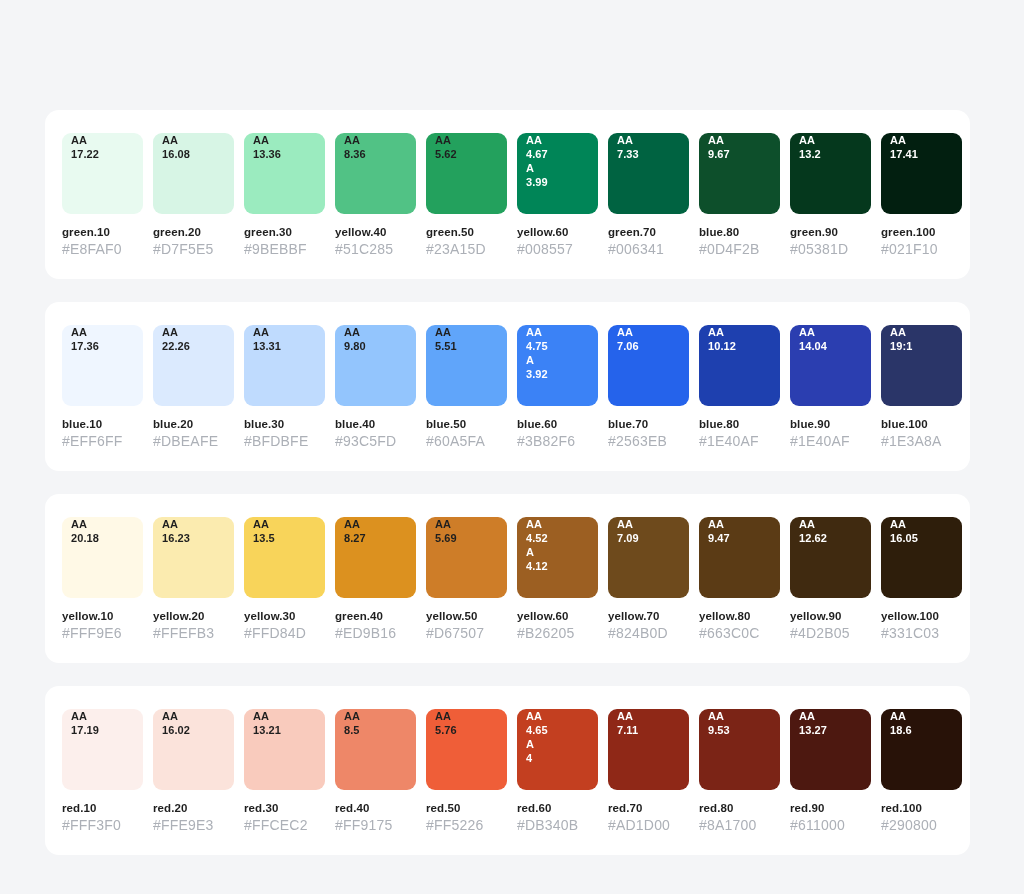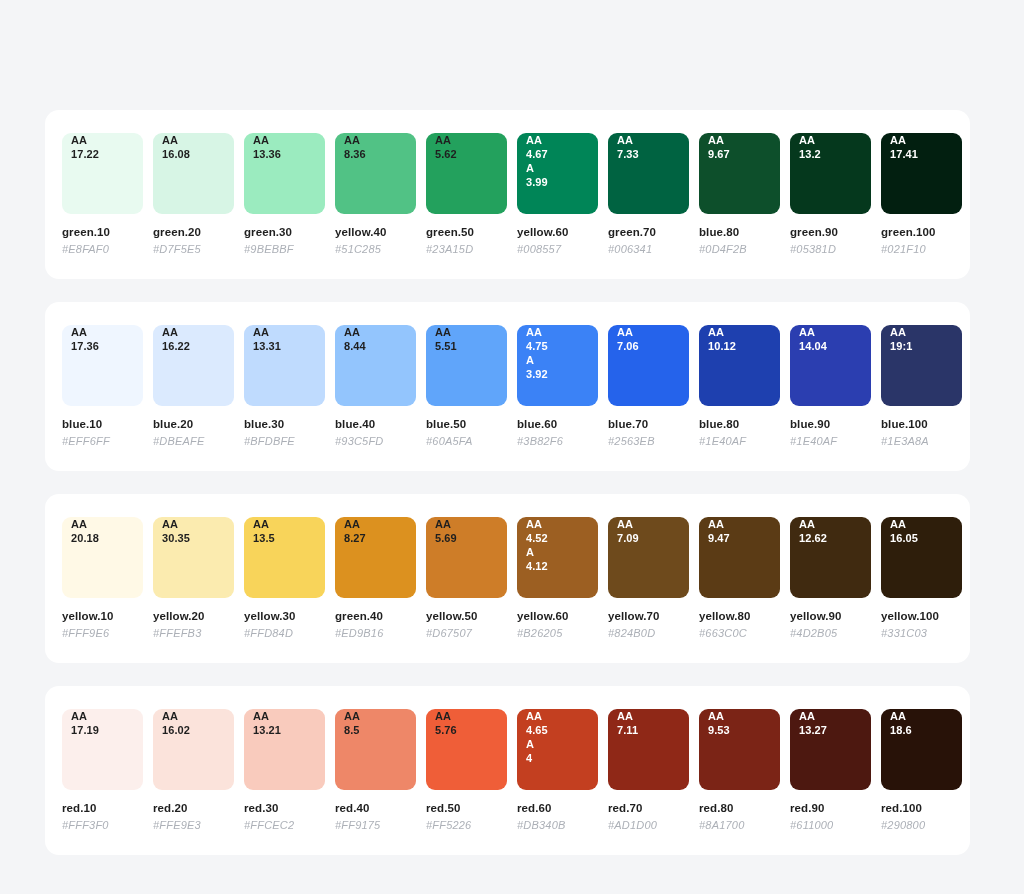--- a/index.html
+++ b/index.html
@@ -95,27 +95,26 @@
     font-size: 11.5px;
     font-weight: bold;
     color: #1F1F1F;
     letter-spacing: 0.1px;
     line-height: 15px;
     white-space: nowrap;
   }
 
   .swatch-hex {
     margin-top: 2px;
-    font-size: 11px;
+    font-size: 14px;
     font-weight: normal;
     color: #ACB0B7;
     letter-spacing: 0.2px;
     line-height: 15px;
     white-space: nowrap;
-    font-style: italic;
   }
 </style>
 </head>
 <body>
 
 <div class="page">
 
 
   <div class="cards">
       <div class="palette-card">
@@ -210,37 +209,37 @@
             <div class="swatch-chip" style="background: rgb(239, 246, 255); color: rgb(31, 31, 31);">
               <div class="ratio-line">AA</div>
               <div class="ratio-line">17.36</div>
             </div>
             <div class="swatch-name">blue.10</div>
             <div class="swatch-hex">#EFF6FF</div>
           </div>
           <div class="swatch-cell">
             <div class="swatch-chip" style="background: rgb(219, 234, 254); color: rgb(31, 31, 31);">
               <div class="ratio-line">AA</div>
-              <div class="ratio-line">16.22</div>
+              <div class="ratio-line">22.26</div>
             </div>
             <div class="swatch-name">blue.20</div>
             <div class="swatch-hex">#DBEAFE</div>
           </div>
           <div class="swatch-cell">
             <div class="swatch-chip" style="background: rgb(191, 219, 254); color: rgb(31, 31, 31);">
               <div class="ratio-line">AA</div>
               <div class="ratio-line">13.31</div>
             </div>
             <div class="swatch-name">blue.30</div>
             <div class="swatch-hex">#BFDBFE</div>
           </div>
           <div class="swatch-cell">
             <div class="swatch-chip" style="background: rgb(147, 197, 253); color: rgb(31, 31, 31);">
               <div class="ratio-line">AA</div>
-              <div class="ratio-line">8.44</div>
+              <div class="ratio-line">9.80</div>
             </div>
             <div class="swatch-name">blue.40</div>
             <div class="swatch-hex">#93C5FD</div>
           </div>
           <div class="swatch-cell">
             <div class="swatch-chip" style="background: rgb(96, 165, 250); color: rgb(31, 31, 31);">
               <div class="ratio-line">AA</div>
               <div class="ratio-line">5.51</div>
             </div>
             <div class="swatch-name">blue.50</div>
@@ -296,21 +295,21 @@
             <div class="swatch-chip" style="background: rgb(255, 249, 230); color: rgb(31, 31, 31);">
               <div class="ratio-line">AA</div>
               <div class="ratio-line">20.18</div>
             </div>
             <div class="swatch-name">yellow.10</div>
             <div class="swatch-hex">#FFF9E6</div>
           </div>
           <div class="swatch-cell">
             <div class="swatch-chip" style="background: rgb(251, 235, 175); color: rgb(31, 31, 31);">
               <div class="ratio-line">AA</div>
-              <div class="ratio-line">30.35</div>
+              <div class="ratio-line">16.23</div>
             </div>
             <div class="swatch-name">yellow.20</div>
             <div class="swatch-hex">#FFEFB3</div>
           </div>
           <div class="swatch-cell">
             <div class="swatch-chip" style="background: rgb(248, 212, 90); color: rgb(31, 31, 31);">
               <div class="ratio-line">AA</div>
               <div class="ratio-line">13.5</div>
             </div>
             <div class="swatch-name">yellow.30</div>

